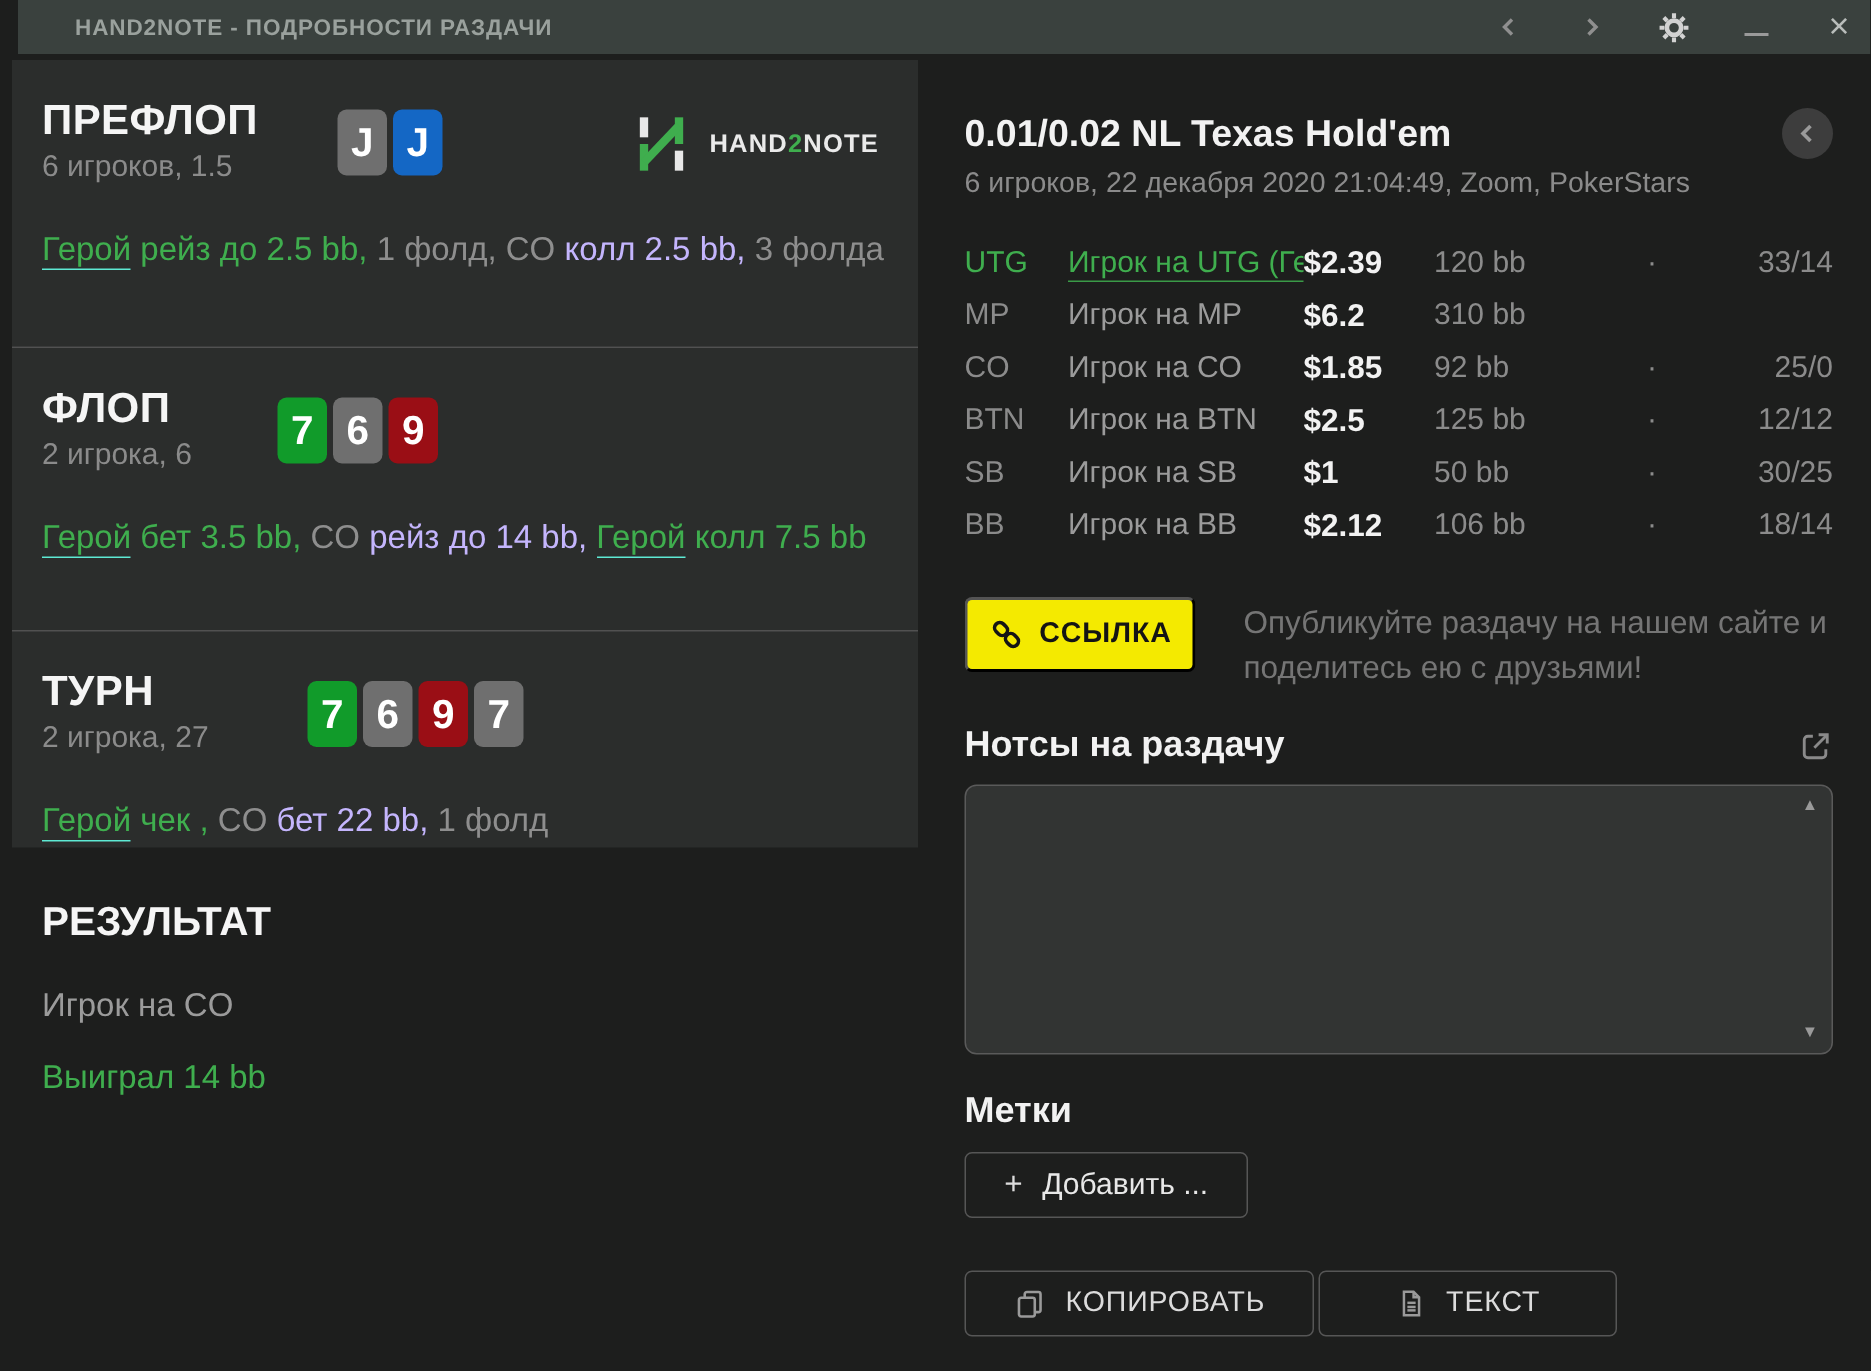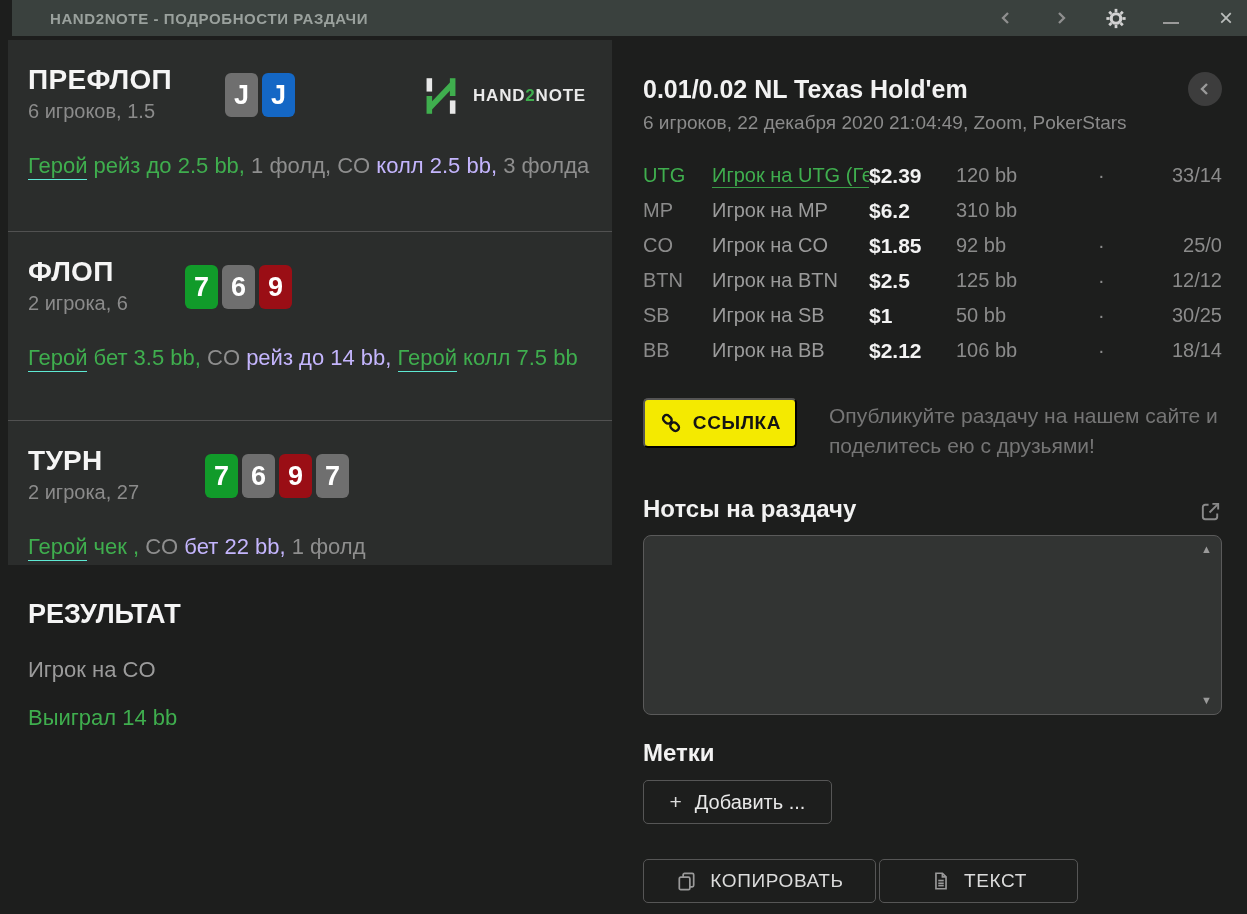--- a/index.html
+++ b/index.html
@@ -60,21 +60,21 @@
   .p-bb { width:142px; color:#8b8b8b; }
   .p-rest { flex:1; display:flex; justify-content:space-between; color:#8b8b8b; }
   .player-row.hero .p-pos { color:#3fae4e; }
   .player-row.hero .p-name { color:#3fae4e; border-bottom:1px solid #3a9a47; }
 
   .share-row { margin-top:30px; display:flex; align-items:flex-start; }
   .link-btn { width:154px; height:50px; background:#f4ea00; border-radius:5px; display:flex; align-items:center;
               justify-content:center; gap:10px; color:#141414; font-size:19px; font-weight:700; letter-spacing:0.6px; cursor:pointer; }
   .promo { margin-left:32px; width:393px; font-size:21px; line-height:30px; color:#757575; margin-top:3px; }
 
-  .notes-header { margin-top:34px; display:flex; align-items:flex-end; justify-content:space-between; }
+  .notes-header { margin-top:22px; display:flex; align-items:center; justify-content:space-between; }
   .rp-h2 { font-size:24px; font-weight:700; color:#f2f2f2; }
   .open-notes { cursor:pointer; display:flex; }
   .notes-box { margin-top:12px; position:relative; height:180px; background:#323433; border:1px solid #5a5a5a; border-radius:8px; }
   .notes-box textarea { width:100%; height:100%; background:transparent; border:none; outline:none; resize:none;
               color:#dddddd; font-size:18px; padding:10px 24px 10px 12px; font-family:"Liberation Sans", sans-serif; }
   .scroll-arrow { position:absolute; right:9px; font-size:11px; color:#9a9a9a; cursor:pointer; line-height:11px; }
   .scroll-arrow.up { top:8px; }
   .scroll-arrow.down { bottom:8px; }
 
   .tags-title { margin-top:24px; }

